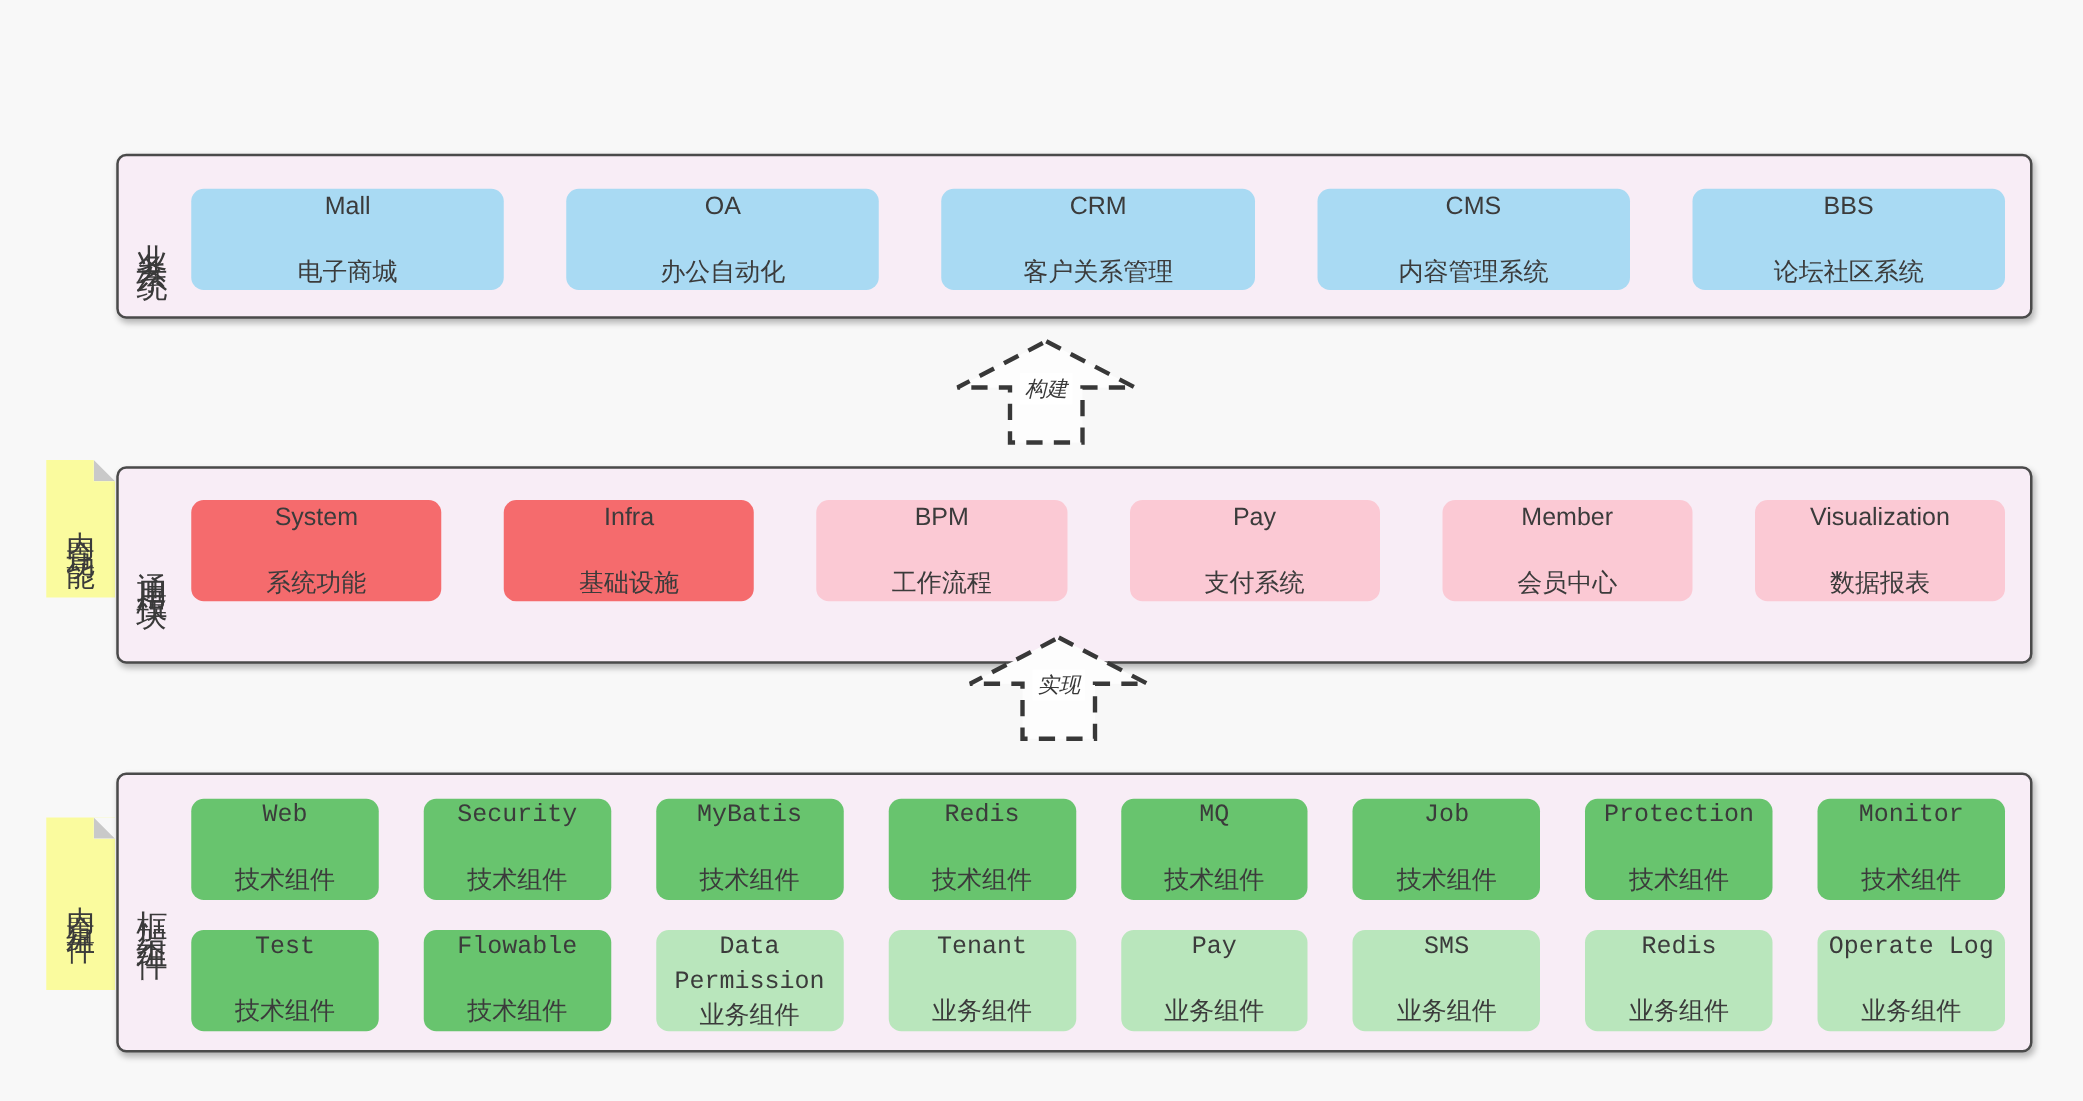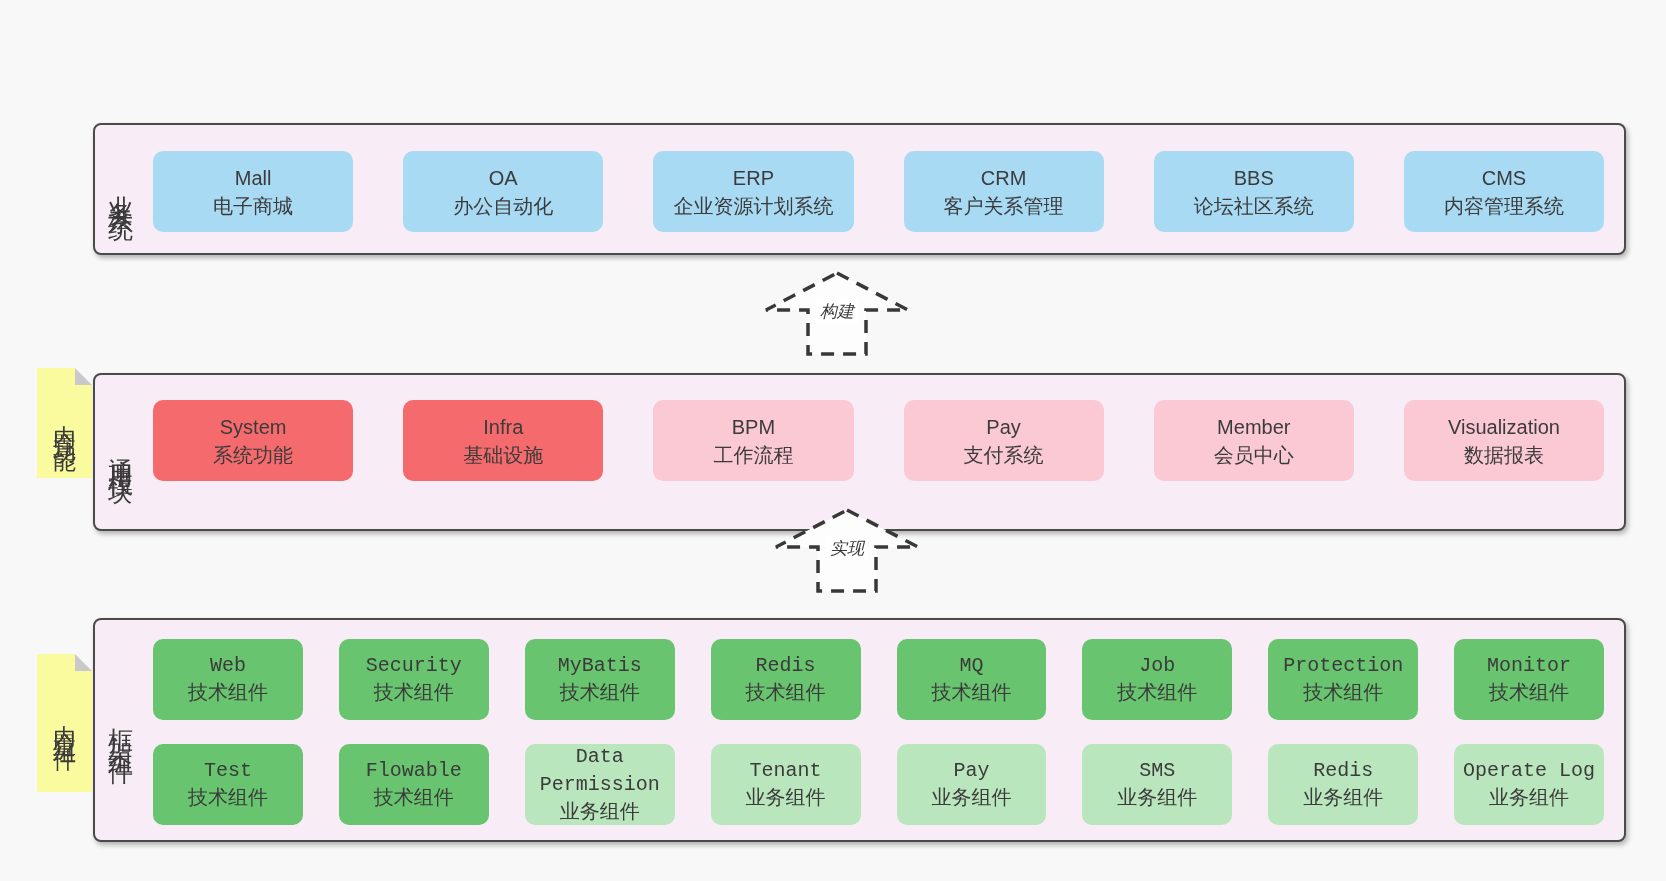--- a/index.html
+++ b/index.html
@@ -34,21 +34,21 @@
     line-height:1;
   }
   #sec-components .vtext{ letter-spacing:11px; }
   .row{
     position:absolute; left:58px; right:20px;
     display:flex; gap:50px;
   }
   .row-8{ gap:36px;font-family:Liberation Mono, monospace; }
   .box{
     flex:1; height:81px; border-radius:10px;
-    display:flex; flex-direction:column; align-items:center; justify-content:center;
+    display:flex; flex-direction:column; align-items:center; justify-content:space-between;
     text-align:center; font-size:20px; line-height:28px; color:#3b3b3b;
   }
   .box .en{ white-space:normal; padding:0 6px; }
   .box.blue{ background:var(--c-blue); }
   .box.red{ background:var(--c-red); }
   .box.pink{ background:var(--c-pink); }
   .box.green-dark{ background:var(--c-green_dark); }
   .box.green-light{ background:var(--c-green_light); }
   .note{
     position:absolute; left:37px; width:55px;
@@ -87,34 +87,30 @@
 
     <div class="box blue">
           <div class="en">Mall</div>
           <div class="zh">电子商城</div>
         </div>
         <div class="box blue">
           <div class="en">OA</div>
           <div class="zh">办公自动化</div>
         </div>
         <div class="box blue">
-          <div class="en">ERP</div>
-          <div class="zh">企业资源计划系统</div>
-        </div>
-        <div class="box blue">
           <div class="en">CRM</div>
           <div class="zh">客户关系管理</div>
         </div>
         <div class="box blue">
+          <div class="en">CMS</div>
+          <div class="zh">内容管理系统</div>
+        </div>
+        <div class="box blue">
           <div class="en">BBS</div>
           <div class="zh">论坛社区系统</div>
-        </div>
-        <div class="box blue">
-          <div class="en">CMS</div>
-          <div class="zh">内容管理系统</div>
         </div>
       </div>
   </section>
 
   <div class="arrow" style="left:762px;top:270px;">
     <svg viewBox="0 0 150 88">
       <polygon points="75,3 146,40 104,40 104,84 46,84 46,40 4,40" fill="#fdfdfd" stroke="#383838" stroke-width="3.5" stroke-dasharray="13 9" stroke-linejoin="miter"></polygon>
     </svg>
     <span class="arrow-label">构建</span>
   </div>

